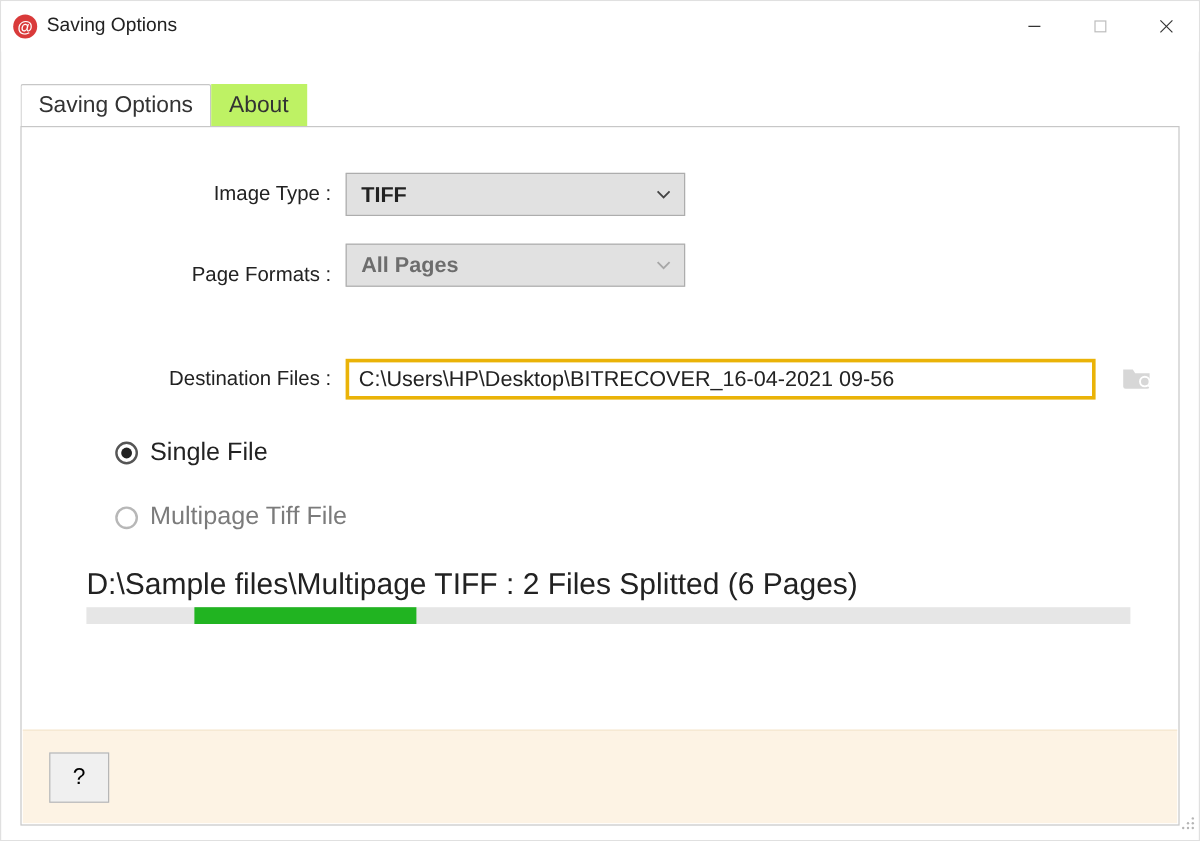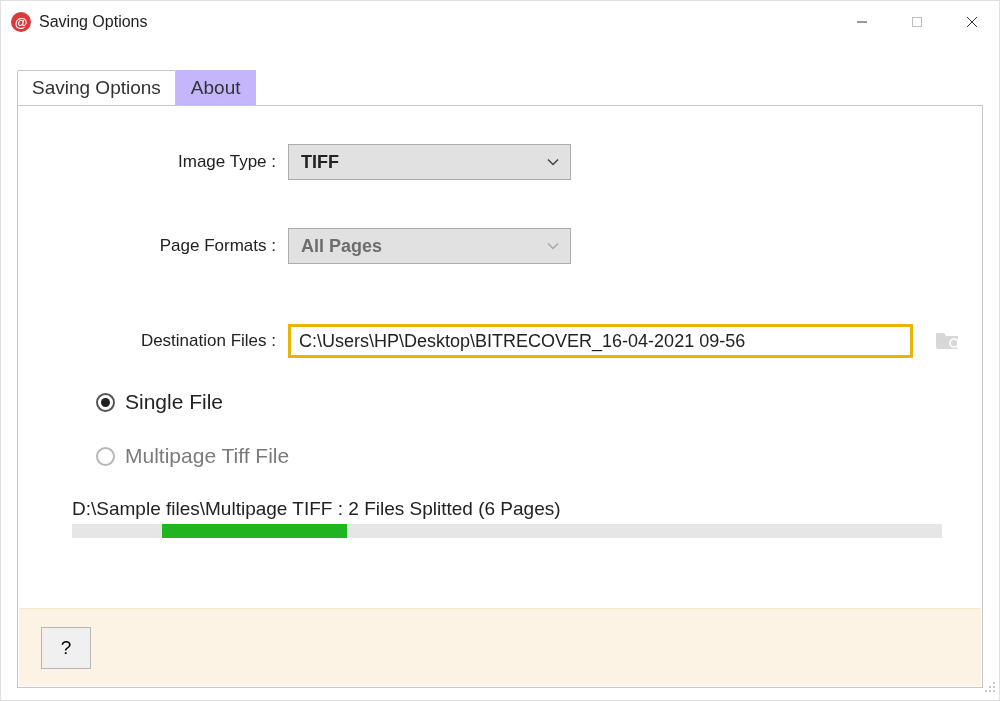--- a/index.html
+++ b/index.html
@@ -58,21 +58,21 @@
       margin: 26px 0 0 16px;
       display: flex;
       align-items: flex-end;
     }
     .tab {
       padding: 6px 14px 6px 14px;
       font-size: 19px;
       color: #333;
       border: 1px solid transparent;
       border-bottom: none;
-      background: #c4b5fd;
+      background: #bef264;
       position: relative;
       top: 1px;
     }
     .tab.active {
       border-color: #c7c7c7;
       border-top-left-radius: 2px;
       border-top-right-radius: 2px;
       background: #fff;
     }
     .tab:not(.active) { color: #333; }
@@ -110,21 +110,21 @@
       font-size: 18px;
       font-weight: 700;
       color: #222;
       position: relative;
     }
     .combo.disabled { color: #6d6d6d; font-weight: 600; }
     .combo .chev {
       position: absolute;
       right: 10px; top: 50%; transform: translateY(-50%);
     }
-    .row-pageformats { margin-top: 48px; }
+    .row-pageformats { margin-top: 23px; align-items: flex-end; }
     .row-dest { margin-top: 60px; }
     .row-dest .form-label { width: 270px; }
     .text-input {
       height: 34px;
       border: 3px solid #eab308;
       font-size: 18px;
       padding: 0 8px;
       background: #fff;
       width: 625px;
       color: #222;
@@ -144,21 +144,21 @@
       display: flex; align-items: center; justify-content: center;
       margin-right: 10px;
     }
     .radio-circle.checked:after {
       content: ""; width: 9px; height: 9px; background: #222; border-radius: 50%;
     }
     .radio-row.disabled { color: #7b7b7b; }
     .radio-row.disabled .radio-circle { border-color: #b7b7b7; }
 
     .status-label {
-      font-size: 19px;
+      font-size: 25px;
       color: #222;
       margin-left: 54px;
       margin-top: 18px;
     }
     .progress {
       margin: 4px 40px 0 54px;
       height: 14px;
       background: #e6e6e6;
       position: relative;
     }

